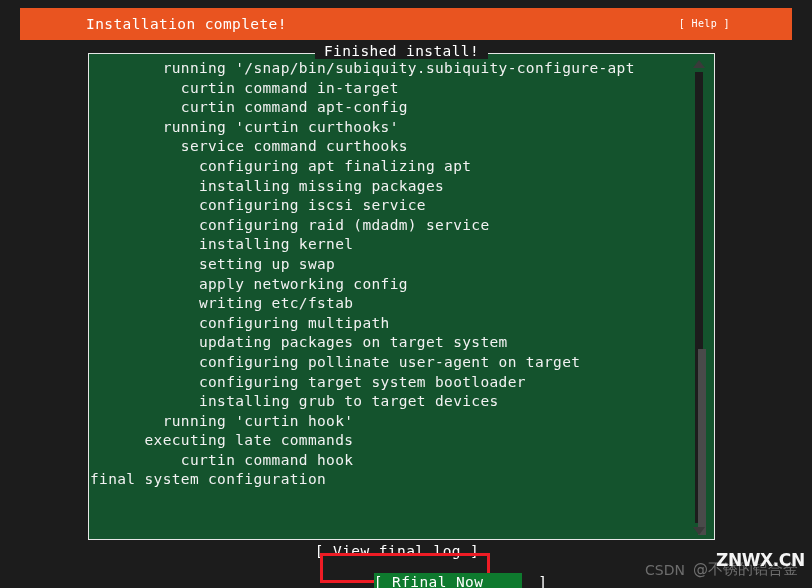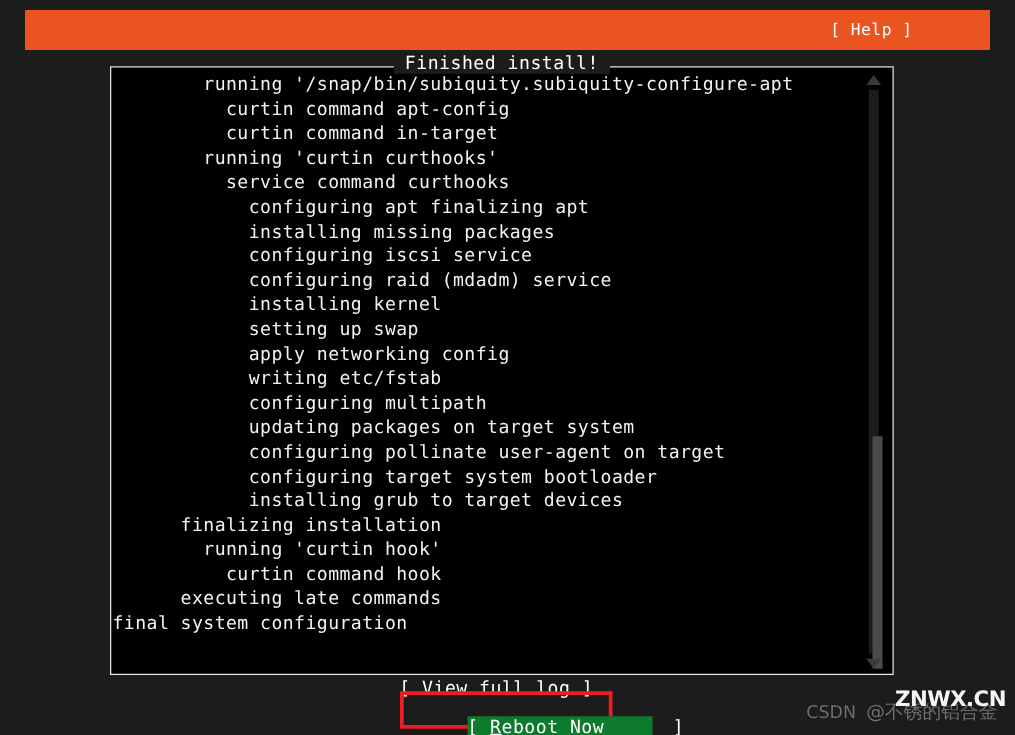--- a/index.html
+++ b/index.html
@@ -39,38 +39,38 @@
   }
   #header-title {
     font-size: 14.5px;
     letter-spacing: 0.4px;
     color: #ffffff;
     white-space: pre;
     line-height: 1;
   }
   #header-spacer { flex: 1 1 auto; }
   #header-help {
-    font-size: 13px;
+    font-size: 10px;
     letter-spacing: 0.4px;
     color: #ffffff;
     white-space: pre;
     line-height: 1;
     padding-right: 46px;
   }
 
   
   #log-frame {
     position: absolute;
     left: 88px;
     top: 53px;
     width: 627px;
     height: 487px;
     box-sizing: border-box;
     border: 1px solid #e6e6e6;
-    background: #000000;
+    background: #14532d;
   }
   #log-frame-legend {
     position: absolute;
     left: 88px;
     top: 44px;
     width: 627px;
     height: 19px;
     display: flex;
     align-items: flex-start;
     justify-content: center;
@@ -239,72 +239,72 @@
     letter-spacing: -0.4px;
     margin-left: 24px;
   }
 </style>
 </head>
 <body>
 
 <div id="screen">
 
   <div id="header-bar">
+    <span id="header-title">Installation complete!</span>
     <span id="header-spacer"></span>
     <span id="header-help">[ Help ]</span>
   </div>
 
   <div id="log-frame">
 
     <div id="log-viewport">
         <div class="log-line">        running '/snap/bin/subiquity.subiquity-configure-apt</div>
+        <div class="log-line">          curtin command in-target</div>
         <div class="log-line">          curtin command apt-config</div>
-        <div class="log-line">          curtin command in-target</div>
         <div class="log-line">        running 'curtin curthooks'</div>
         <div class="log-line">          service command curthooks</div>
         <div class="log-line">            configuring apt finalizing apt</div>
         <div class="log-line">            installing missing packages</div>
         <div class="log-line">            configuring iscsi service</div>
         <div class="log-line">            configuring raid (mdadm) service</div>
         <div class="log-line">            installing kernel</div>
         <div class="log-line">            setting up swap</div>
         <div class="log-line">            apply networking config</div>
         <div class="log-line">            writing etc/fstab</div>
         <div class="log-line">            configuring multipath</div>
         <div class="log-line">            updating packages on target system</div>
         <div class="log-line">            configuring pollinate user-agent on target</div>
         <div class="log-line">            configuring target system bootloader</div>
         <div class="log-line">            installing grub to target devices</div>
-        <div class="log-line">      finalizing installation</div>
         <div class="log-line">        running 'curtin hook'</div>
+        <div class="log-line">      executing late commands</div>
         <div class="log-line">          curtin command hook</div>
-        <div class="log-line">      executing late commands</div>
         <div class="log-line">final system configuration</div>
       </div>
 
     <div id="log-scrollbar">
       <div class="sb-arrow" id="sb-arrow-up"></div>
       <div id="sb-track">
         <div id="sb-thumb"></div>
       </div>
       <div class="sb-arrow" id="sb-arrow-down"></div>
     </div>
   </div>
 
   <div id="log-frame-legend">
     <span class="legend-text">Finished install!</span>
   </div>
 
   <div id="footer">
-    <div class="footer-btn" id="btn-view-log">[ View full log ]</div>
+    <div class="footer-btn" id="btn-view-log">[ View final log ]</div>
 
     <div id="btn-reboot-wrap"></div>
 
     <div class="footer-btn" id="btn-reboot">
-      <span class="btn-inner"><span>[ </span><span class="hotkey">R</span><span>eboot Now</span><span>      ]</span></span>
+      <span class="btn-inner"><span>[ </span><span class="hotkey">R</span><span>final Now</span><span>      ]</span></span>
     </div>
   </div>
 
   <div id="watermark">
     <span id="watermark-csdn">CSDN</span>
     <span id="watermark-author">@不锈的铝合金</span>
     <span id="watermark-znwx">ZNWX.CN</span>
   </div>
 
 </div>

